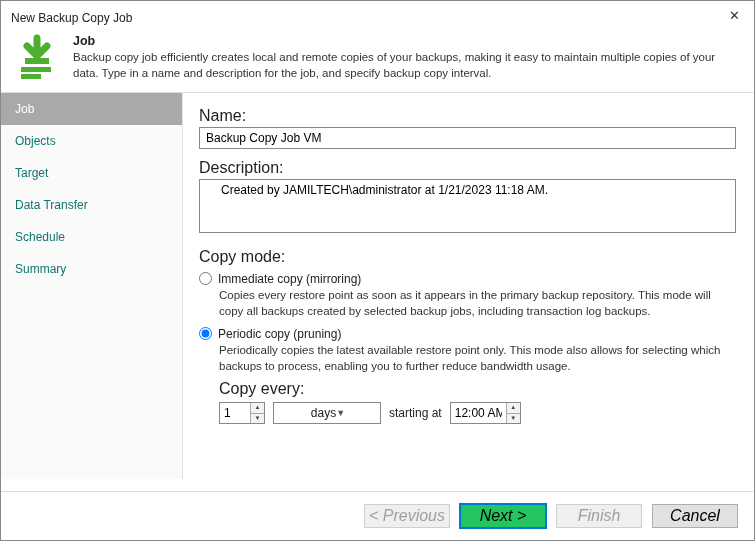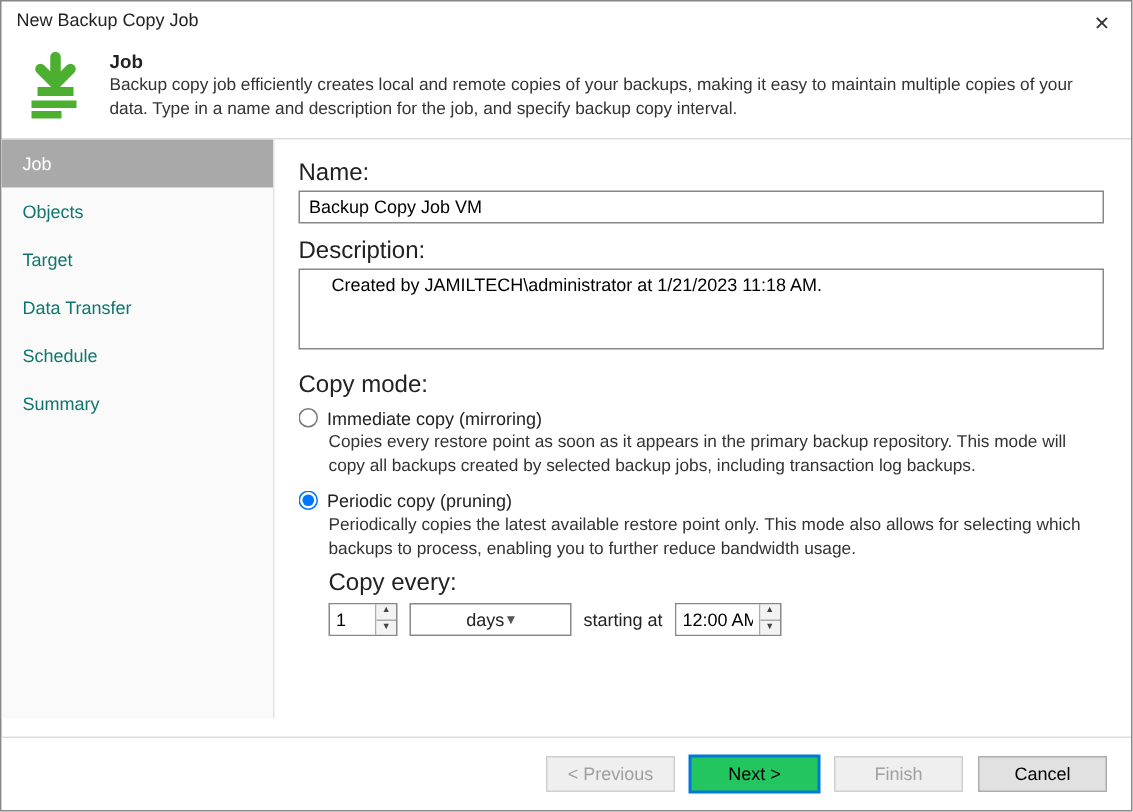--- a/index.html
+++ b/index.html
@@ -9,21 +9,21 @@
     background: #fff;
     width: 755px;
     height: 541px;
     overflow: hidden;
     border: 1px solid #888;
     position: relative;
     color: #222;
   }
   .titlebar {
     display: flex;
-    align-items: flex-start;
+    align-items: flex-end;
     justify-content: space-between;
     padding: 5px 8px 3px 10px;
     font-size: 12px;
   }
   .titlebar .close {
     font-size: 13px;
     color: #333;
     cursor: pointer;
     padding: 2px 6px;
   }
@@ -153,22 +153,23 @@
     position: absolute;
     bottom: 0; left: 0; right: 0;
     background: #fff;
   }
   .btn {
     min-width: 86px;
     height: 24px;
     border: 1px solid #adadad;
     background: #e1e1e1;
     font-family: inherit;
-    font-size: 12px;
-    cursor: pointer;
+    font-size: 16px;
+    cursor: pointer;
+    font-style: italic;
   }
   .btn.disabled {
     color: #9f9f9f;
     background: #efefef;
     border-color: #cfcfcf;
     cursor: default;
   }
   .btn.primary {
     border: 1px solid #0078d7;
     background: #22c55e;

